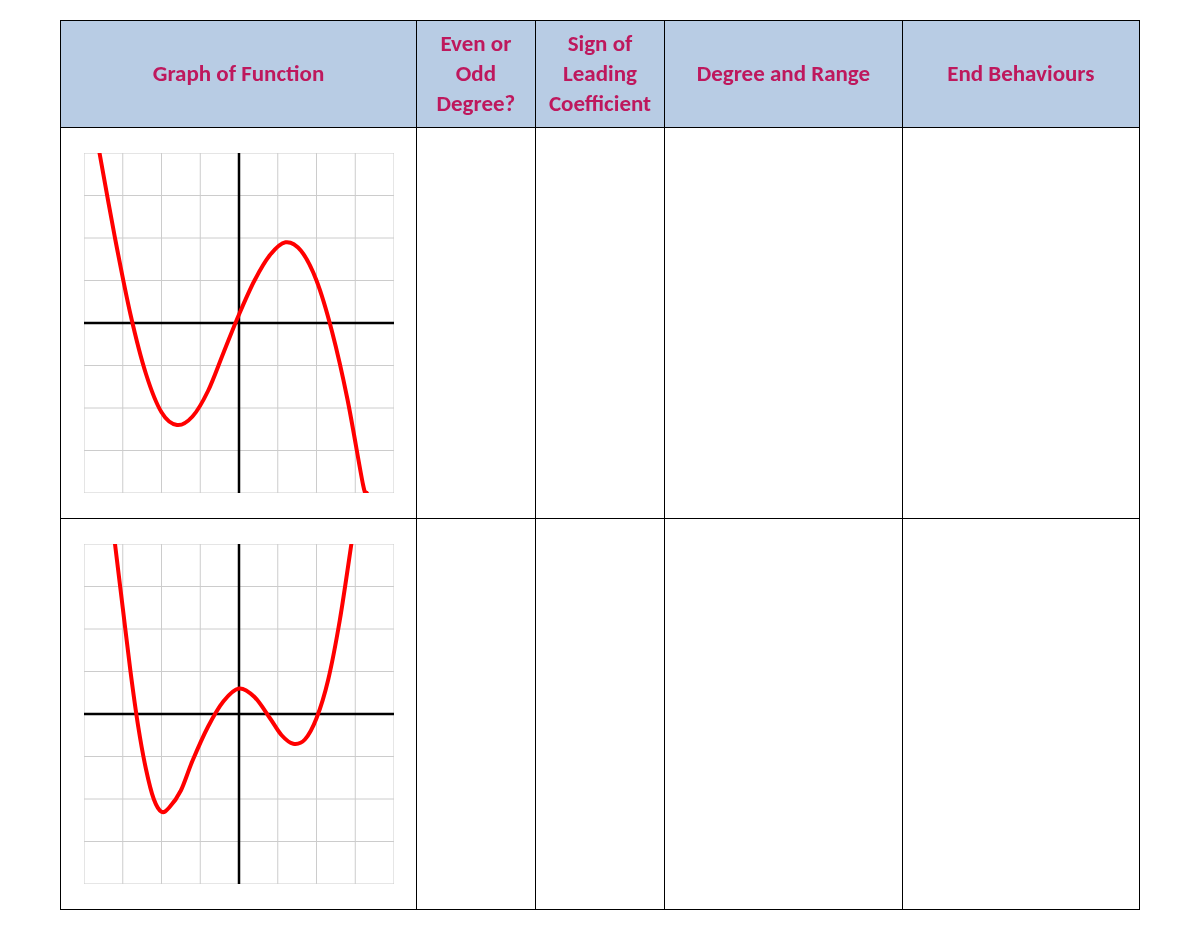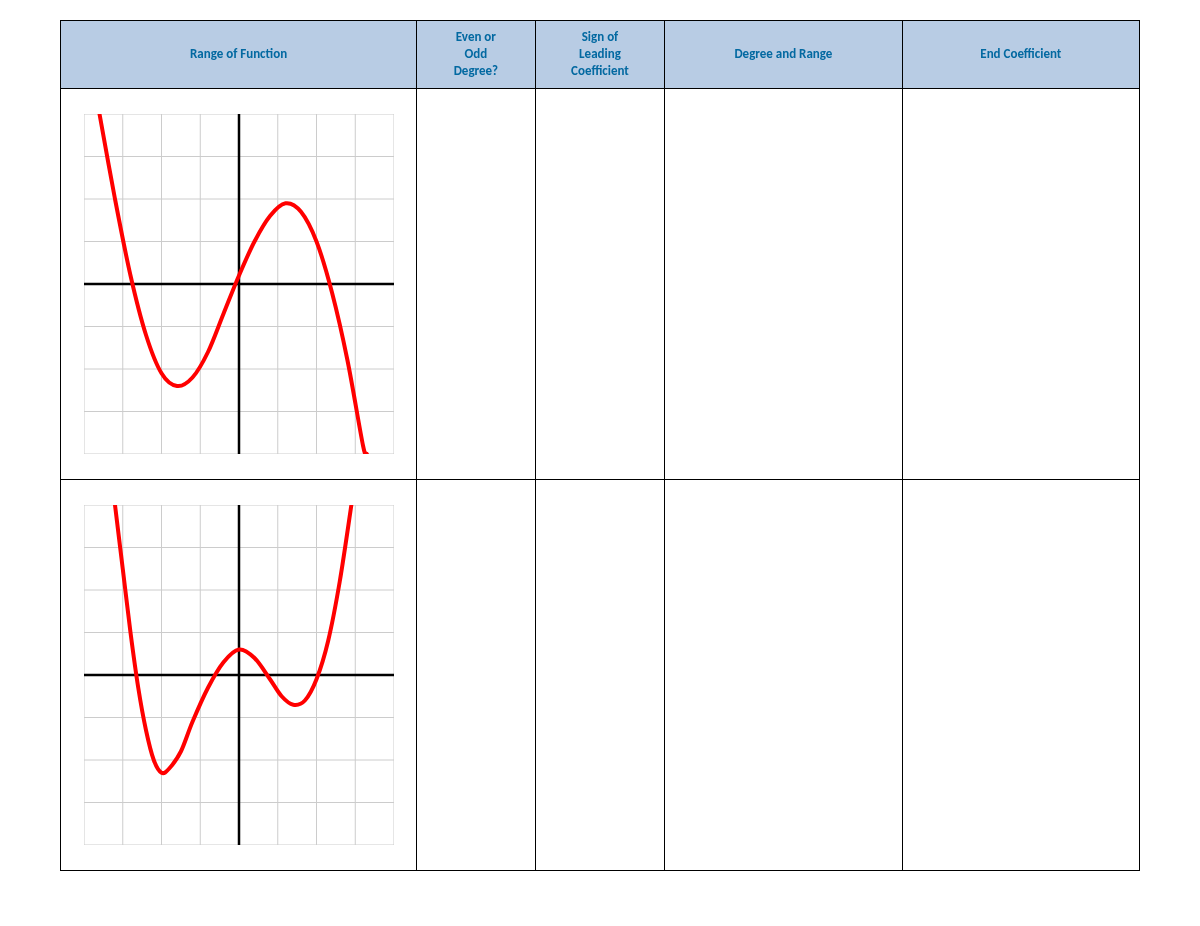--- a/index.html
+++ b/index.html
@@ -17,22 +17,22 @@
     table-layout: fixed;
   }
   table.main th, table.main td {
     border: 1px solid #000000;
     vertical-align: middle;
     text-align: center;
   }
   table.main th {
     background: #b8cce4;
     font-weight: bold;
-    font-size: 13px;
-    color: #0369a1;
+    font-size: 23px;
+    color: #be185d;
     padding: 8px 4px;
     line-height: 1.3;
   }
   table.main td {
     height: 390px;
     background: #ffffff;
     padding: 0;
   }
   .col-graph   { width: 33%; }
   .col-degree  { width: 11%; }
@@ -56,25 +56,25 @@
   <table class="main">
     <colgroup>
       <col class="col-graph">
       <col class="col-degree">
       <col class="col-sign">
       <col class="col-domain">
       <col class="col-end">
     </colgroup>
     <thead>
       <tr>
-        <th>Range of Function</th>
+        <th>Graph of Function</th>
         <th>Even or<br>Odd<br>Degree?</th>
         <th>Sign of<br>Leading<br>Coefficient</th>
         <th>Degree and  Range</th>
-        <th>End Coefficient</th>
+        <th>End Behaviours</th>
       </tr>
     </thead>
     <tbody id="rows-body">
         <tr>
           <td>
             <div class="graph-cell">
               <svg class="graph" width="310" height="340" viewBox="0 0 310 340">
                 <g stroke="#cccccc" stroke-width="1">
                   <line x1="0" x2="0" y1="0" y2="340"></line>
                   <line x1="38.75" x2="38.75" y1="0" y2="340"></line>

